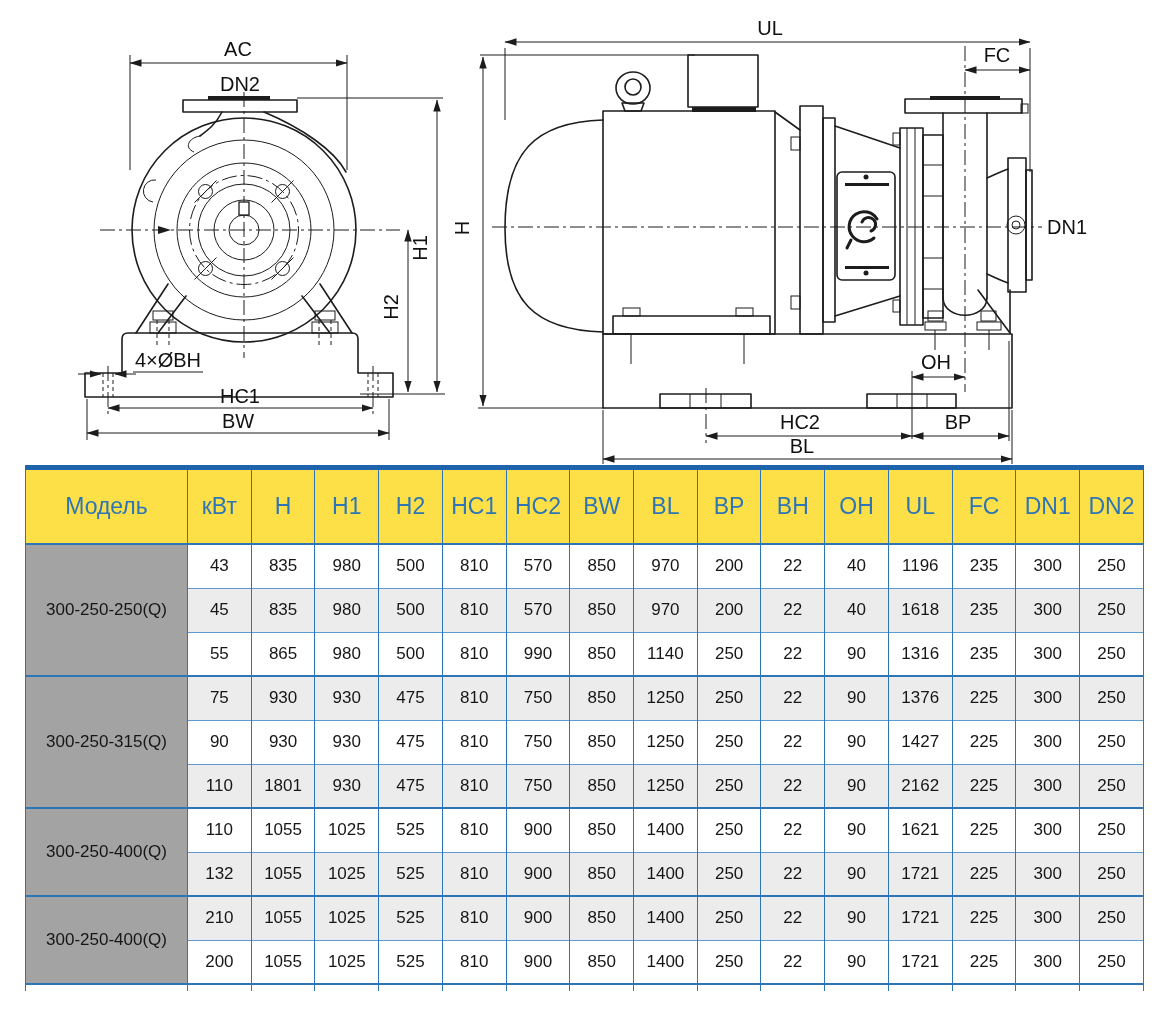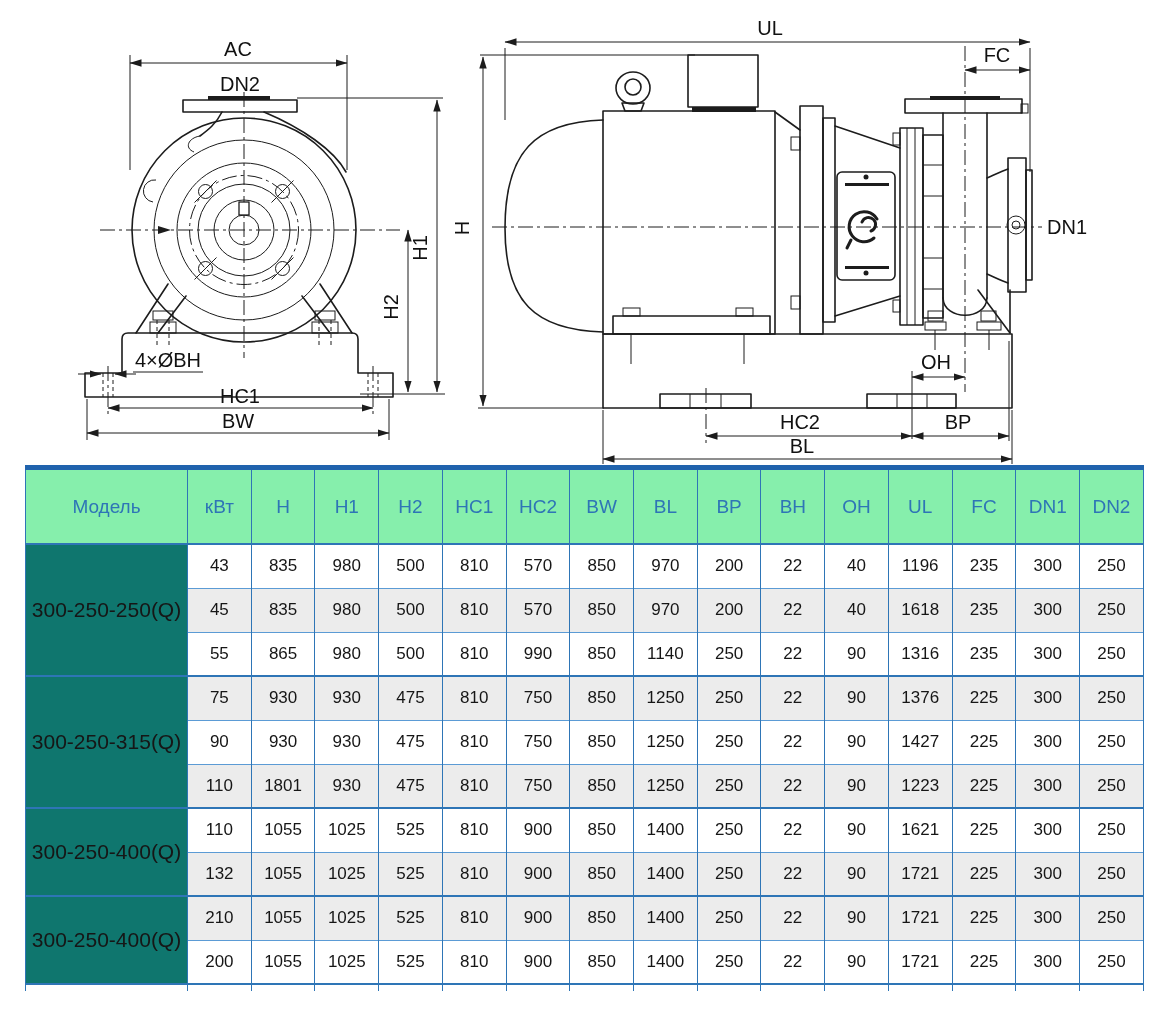--- a/index.html
+++ b/index.html
@@ -14,27 +14,27 @@
   .dsh{fill:none;stroke:#1c1c1c;stroke-width:1;stroke-dasharray:4 3;}
   .fl{fill:#1c1c1c;stroke:none;}
   .lbl{font:20px "Liberation Sans",sans-serif;fill:#111;}
   .logo{fill:none;stroke:#1c1c1c;stroke-width:3;stroke-linecap:round;}
   
   .spec-table{position:absolute;left:25px;top:465px;width:1118px;
       border-collapse:collapse;table-layout:fixed;
       border-top:5px solid #2063ad;font-family:"Liberation Sans",sans-serif;}
   .spec-table th,.spec-table td{border-left:1.5px solid #2e75b6;padding:0;text-align:center;}
   .spec-table th:last-child,.spec-table td:last-child{border-right:1.5px solid #2e75b6;}
-  .spec-table th{height:73px;font-size:19px;font-weight:normal;color:#2e75b6;
-      border-bottom:2.5px solid #2e75b6;background:#86efac;}
+  .spec-table th{height:73px;font-size:23px;font-weight:normal;color:#2e75b6;
+      border-bottom:2.5px solid #2e75b6;background:#fde047;}
   .spec-table tbody tr{height:44px;}
   .spec-table tbody td{font-size:17px;color:#161616;border-top:1px solid #5b9bd5;background:#fff;}
   .spec-table td.shade{background:#ececec;}
   .spec-table td.gfirst{border-top:2.5px solid #2e75b6;}
-  .spec-table td.model{background:#0f766e;font-size:21px;}
+  .spec-table td.model{background:#a3a3a3;font-size:17px;}
   .spec-table tr.stub{height:7px;}
   .spec-table tr.stub td{border-top:2.5px solid #2e75b6;border-bottom:none;background:#fff;}
 </style>
 </head>
 <body>
 
 <div class="page">
 
 <svg class="drawing" width="1173" height="465" viewBox="0 0 1173 465" xmlns="http://www.w3.org/2000/svg">
   <defs>
@@ -369,21 +369,21 @@
           <td class="shade">1801</td>
           <td class="shade">930</td>
           <td class="shade">475</td>
           <td class="shade">810</td>
           <td class="shade">750</td>
           <td class="shade">850</td>
           <td class="shade">1250</td>
           <td class="shade">250</td>
           <td class="shade">22</td>
           <td class="shade">90</td>
-          <td class="shade">1223</td>
+          <td class="shade">2162</td>
           <td class="shade">225</td>
           <td class="shade">300</td>
           <td class="shade">250</td>
         </tr>
         <tr>
           <td rowspan="2" class="model gfirst">300-250-400(Q)</td>
           <td class=" gfirst">110</td>
           <td class=" gfirst">1055</td>
           <td class=" gfirst">1025</td>
           <td class=" gfirst">525</td>

